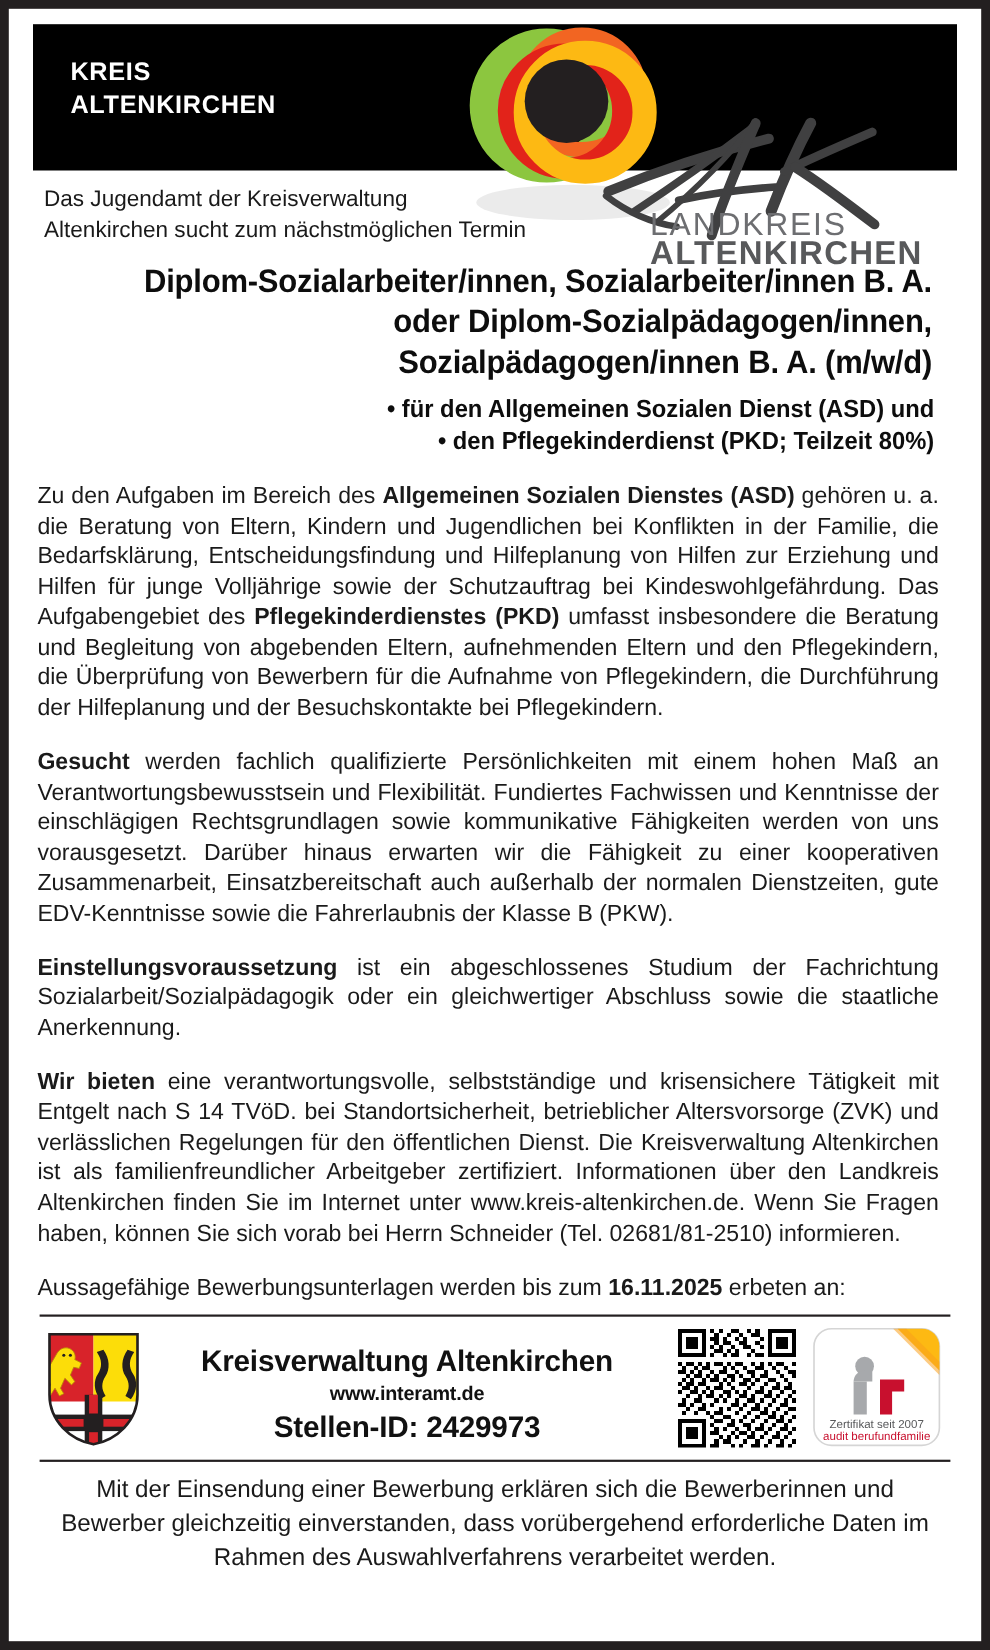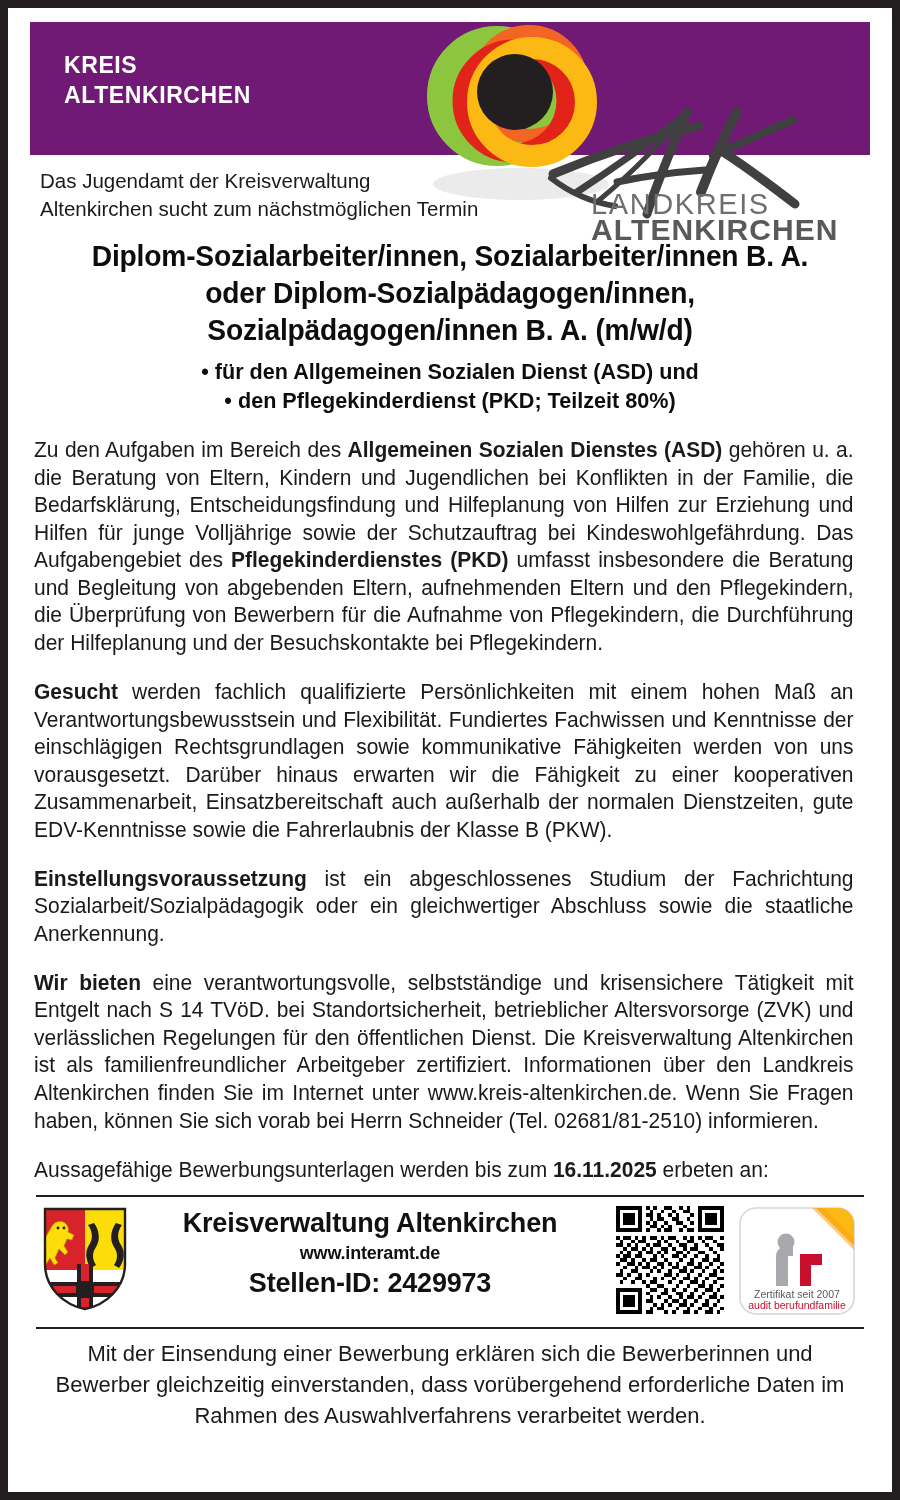--- a/index.html
+++ b/index.html
@@ -30,21 +30,21 @@
     box-sizing: border-box;
     width: 100%;
     height: 100%;
     padding: 14px 22px 10px 22px;
   }
 
   
   .header-band {
     position: relative;
     height: 133px;
-    background: #701a75;
+    background: #000000;
     margin: 0 0 0 0;
     overflow: visible;
   }
   .kreis-name {
     position: absolute;
     left: 34px;
     top: 28px;
     color: #ffffff;
     font-weight: bold;
     font-size: 23px;
@@ -71,21 +71,21 @@
     color: #1a1a1a;
     white-space: pre-line;
     position: relative;
     z-index: 1;
     max-width: 520px;
   }
 
   
   .title-block {
     margin: 14px 4px 0 4px;
-    text-align: center;
+    text-align: right;
   }
   .job-title {
     font-family: "Liberation Sans Narrow", "Liberation Sans", sans-serif;
     font-weight: bold;
     font-size: 29.5px;
     line-height: 1.26;
     letter-spacing: -0.2px;
     color: #0d0d0d;
     transform: scaleX(0.955);
     transform-origin: center top;
@@ -121,21 +121,21 @@
   
   .rule {
     border: 0;
     border-top: 2px solid #231f20;
     margin: 11px 6px 0 6px;
   }
 
   
   .footer-row {
     display: flex;
-    align-items: flex-start;
+    align-items: flex-end;
     margin: 9px 6px 0 6px;
     gap: 0;
   }
   .crest {
     flex: 0 0 auto;
     width: 86px;
     height: 106px;
     margin-left: 6px;
   }
   .contact {

